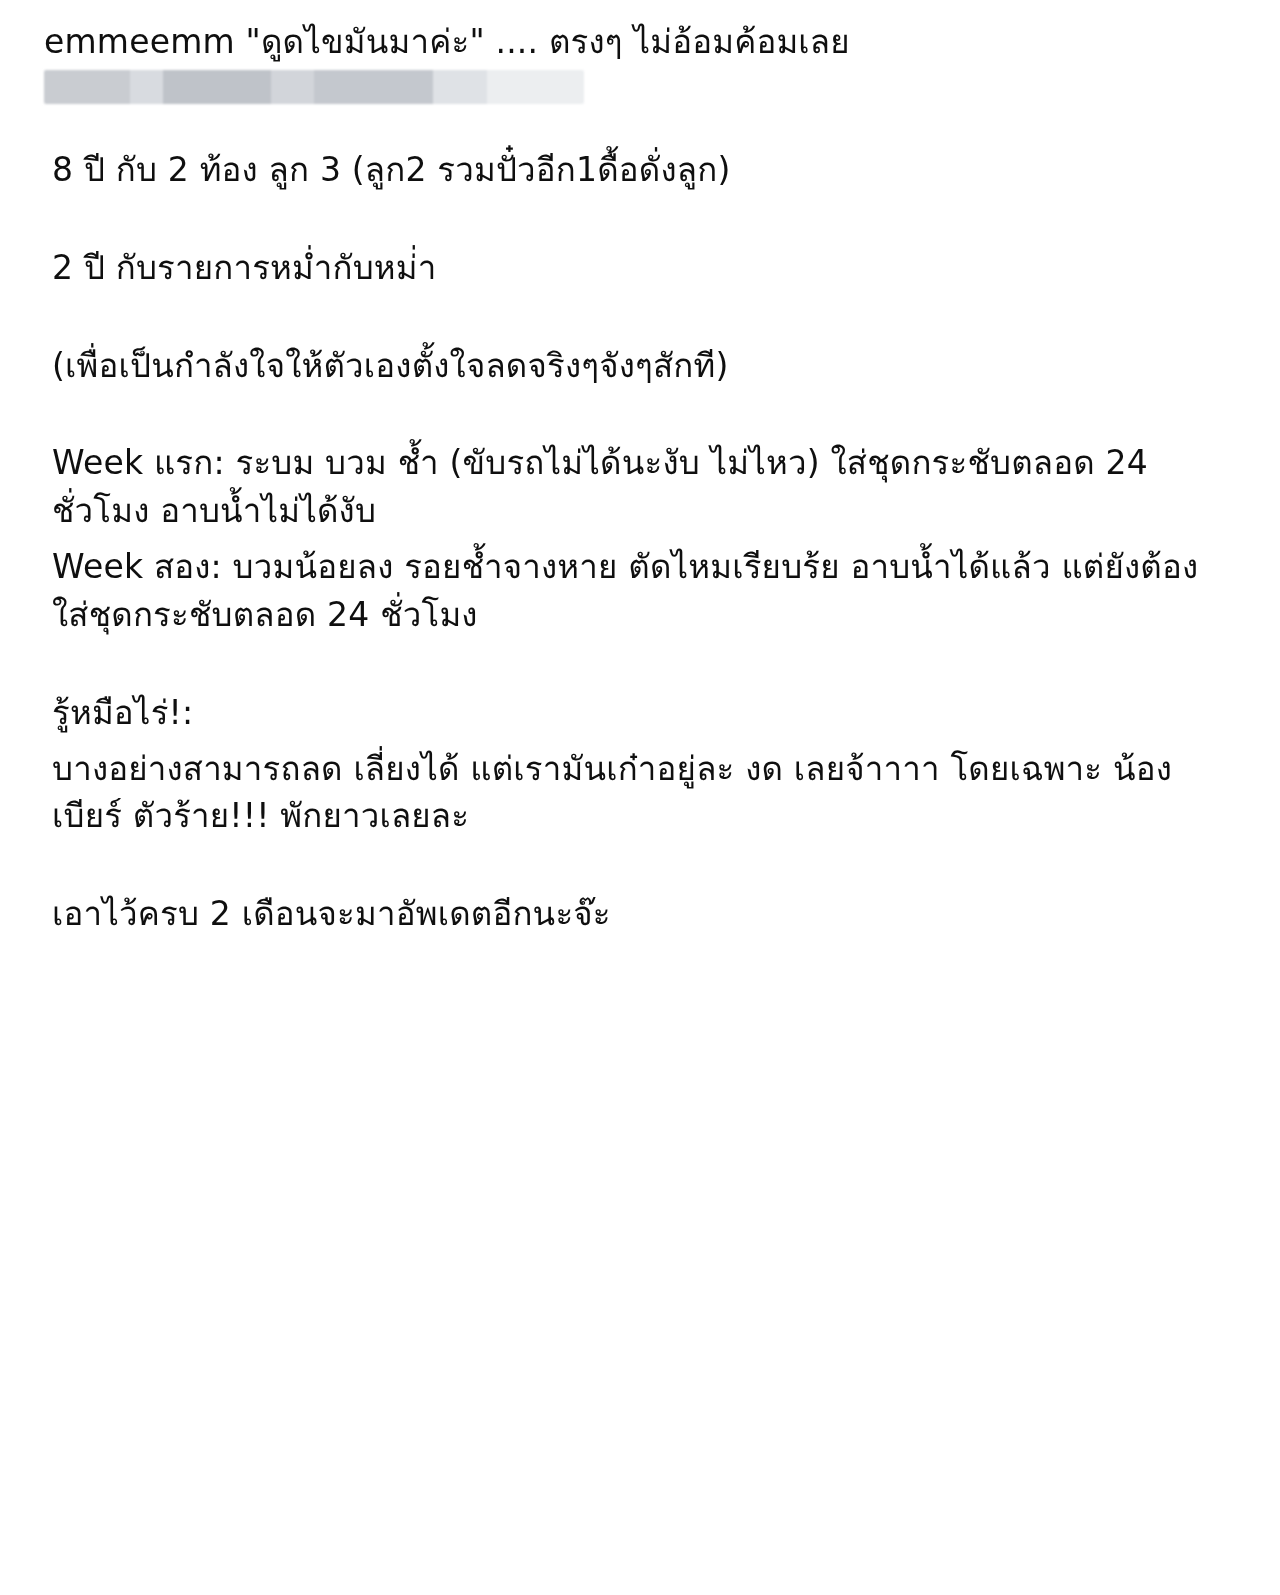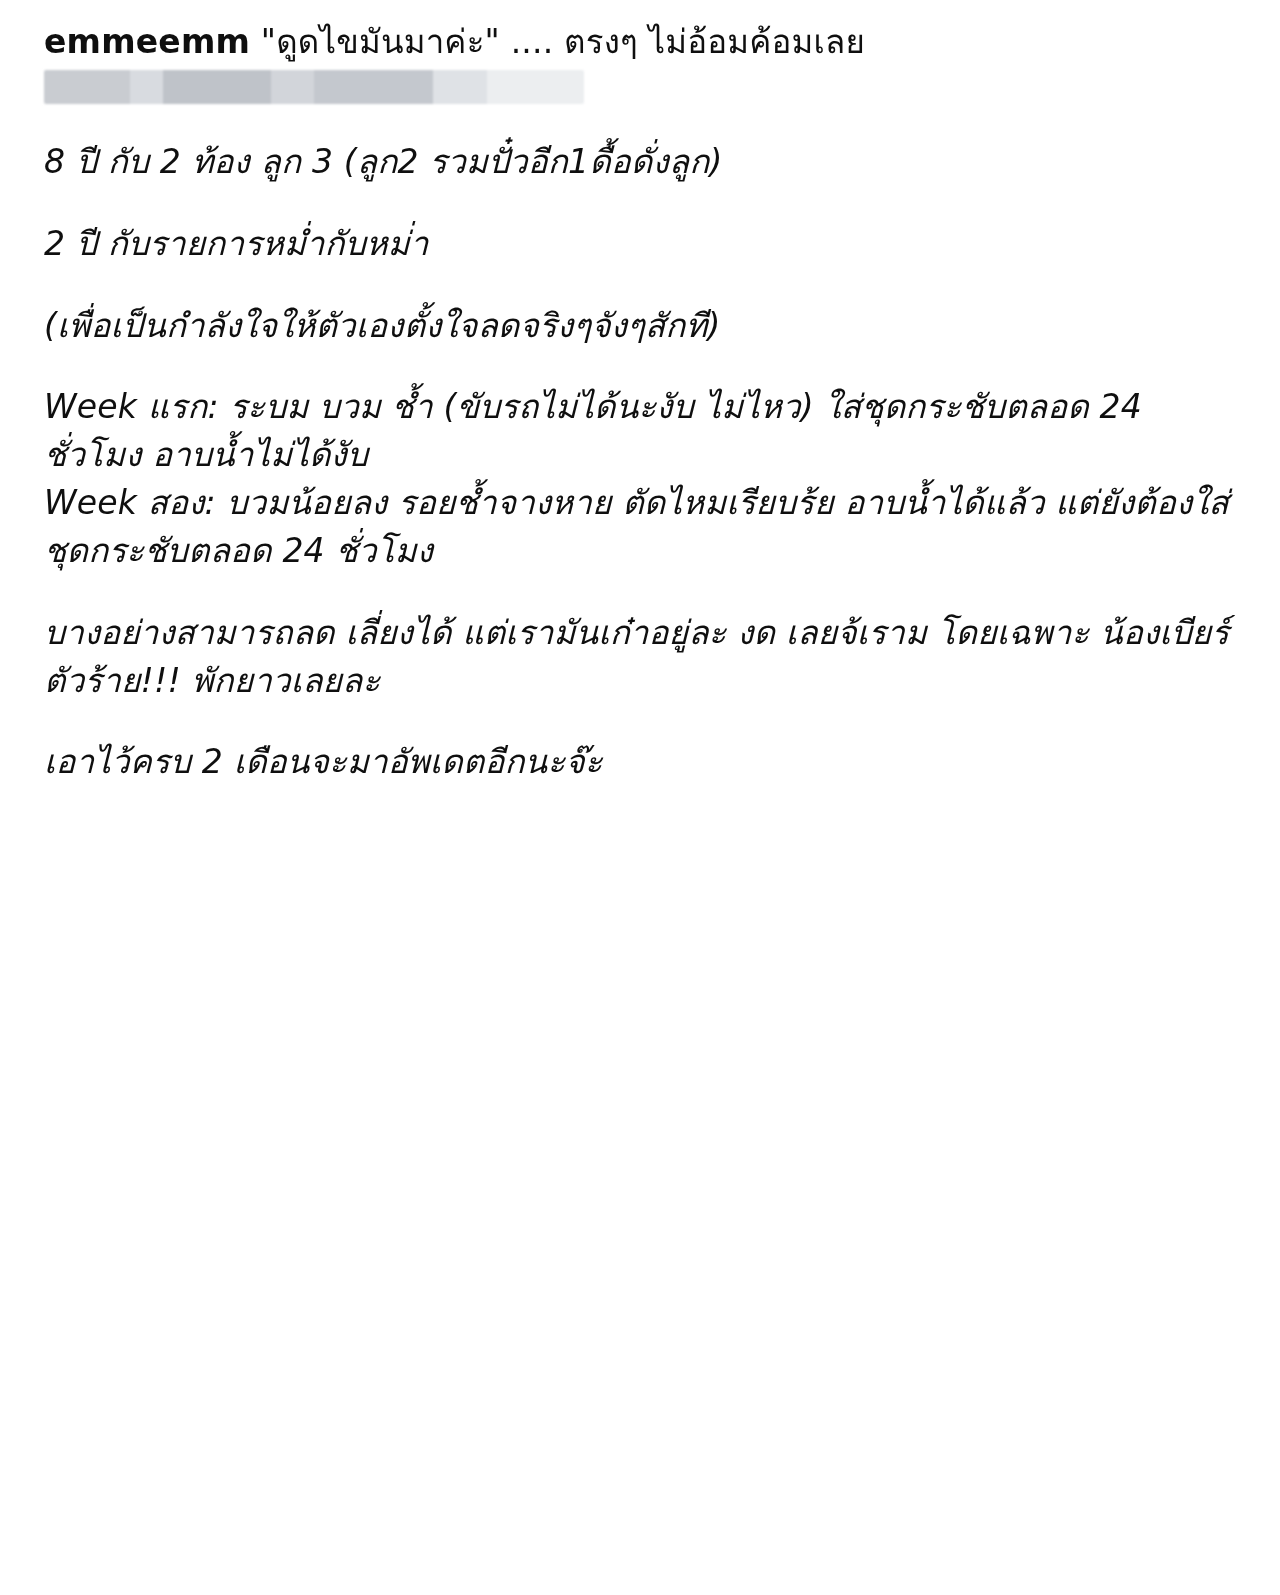--- a/index.html
+++ b/index.html
@@ -19,21 +19,21 @@
     width: 1280px;
   }
   .line {
     font-size: 33px;
     line-height: 1.45;
     letter-spacing: 0.2px;
     word-wrap: break-word;
     white-space: pre-wrap;
   }
   .username {
-    font-weight: 700;
+    font-weight: 400;
   }
   .blank-line {
     height: 34px;
   }
   .redact {
     display: inline-block;
     vertical-align: middle;
     height: 34px;
     border-radius: 2px;
     background:
@@ -42,21 +42,21 @@
         #d8dbe0 16%, #d8dbe0 22%,
         #bfc3c9 22%, #bfc3c9 42%,
         #d2d5da 42%, #d2d5da 50%,
         #c4c8ce 50%, #c4c8ce 72%,
         #dfe2e6 72%, #dfe2e6 82%,
         #eceef0 82%, #eceef0 100%);
     filter: blur(1.2px);
   }
   .redact-1 { width: 540px; margin-top: 4px; }
   .redact-2 { width: 495px; height: 32px; position: relative; top: -3px; }
-  .para { margin: 0; font-style: italic; }
+  .para { margin: 8px; }
 </style>
 </head>
 <body>
 
 <div class="post">
 
   <div class="line"><span class="username">emmeemm</span><span> "ดูดไขมันมาค่ะ" .... ตรงๆ ไม่อ้อมค้อมเลย</span></div>
 
   <div><span class="redact redact-1"></span></div>
 
@@ -72,19 +72,20 @@
 
   <div class="line para">(เพื่อเป็นกำลังใจให้ตัวเองตั้งใจลดจริงๆจังๆสักที)</div>
 
   <div class="blank-line"></div>
 
   <div class="line para">Week แรก: ระบม บวม ช้ำ (ขับรถไม่ได้นะงับ ไม่ไหว) ใส่ชุดกระชับตลอด 24 ชั่วโมง อาบน้ำไม่ได้งับ</div>
   <div class="line para">Week สอง: บวมน้อยลง รอยช้ำจางหาย ตัดไหมเรียบร้ย อาบน้ำได้แล้ว แต่ยังต้องใส่ชุดกระชับตลอด 24 ชั่วโมง</div>
 
   <div class="blank-line"></div>
 
-  <div class="line para">บางอย่างสามารถลด เลี่ยงได้ แต่เรามันเก๋าอยู่ละ งด เลยจ้เราม โดยเฉพาะ น้องเบียร์ ตัวร้าย!!! พักยาวเลยละ</div>
+  <div class="line para">รู้หมือไร่!:</div>
+  <div class="line para">บางอย่างสามารถลด เลี่ยงได้ แต่เรามันเก๋าอยู่ละ งด เลยจ้าาาา โดยเฉพาะ น้องเบียร์ ตัวร้าย!!! พักยาวเลยละ</div>
 
   <div class="blank-line"></div>
 
   <div class="line para">เอาไว้ครบ 2 เดือนจะมาอัพเดตอีกนะจ๊ะ</div>
 
 </div>
 
 </body></html>

